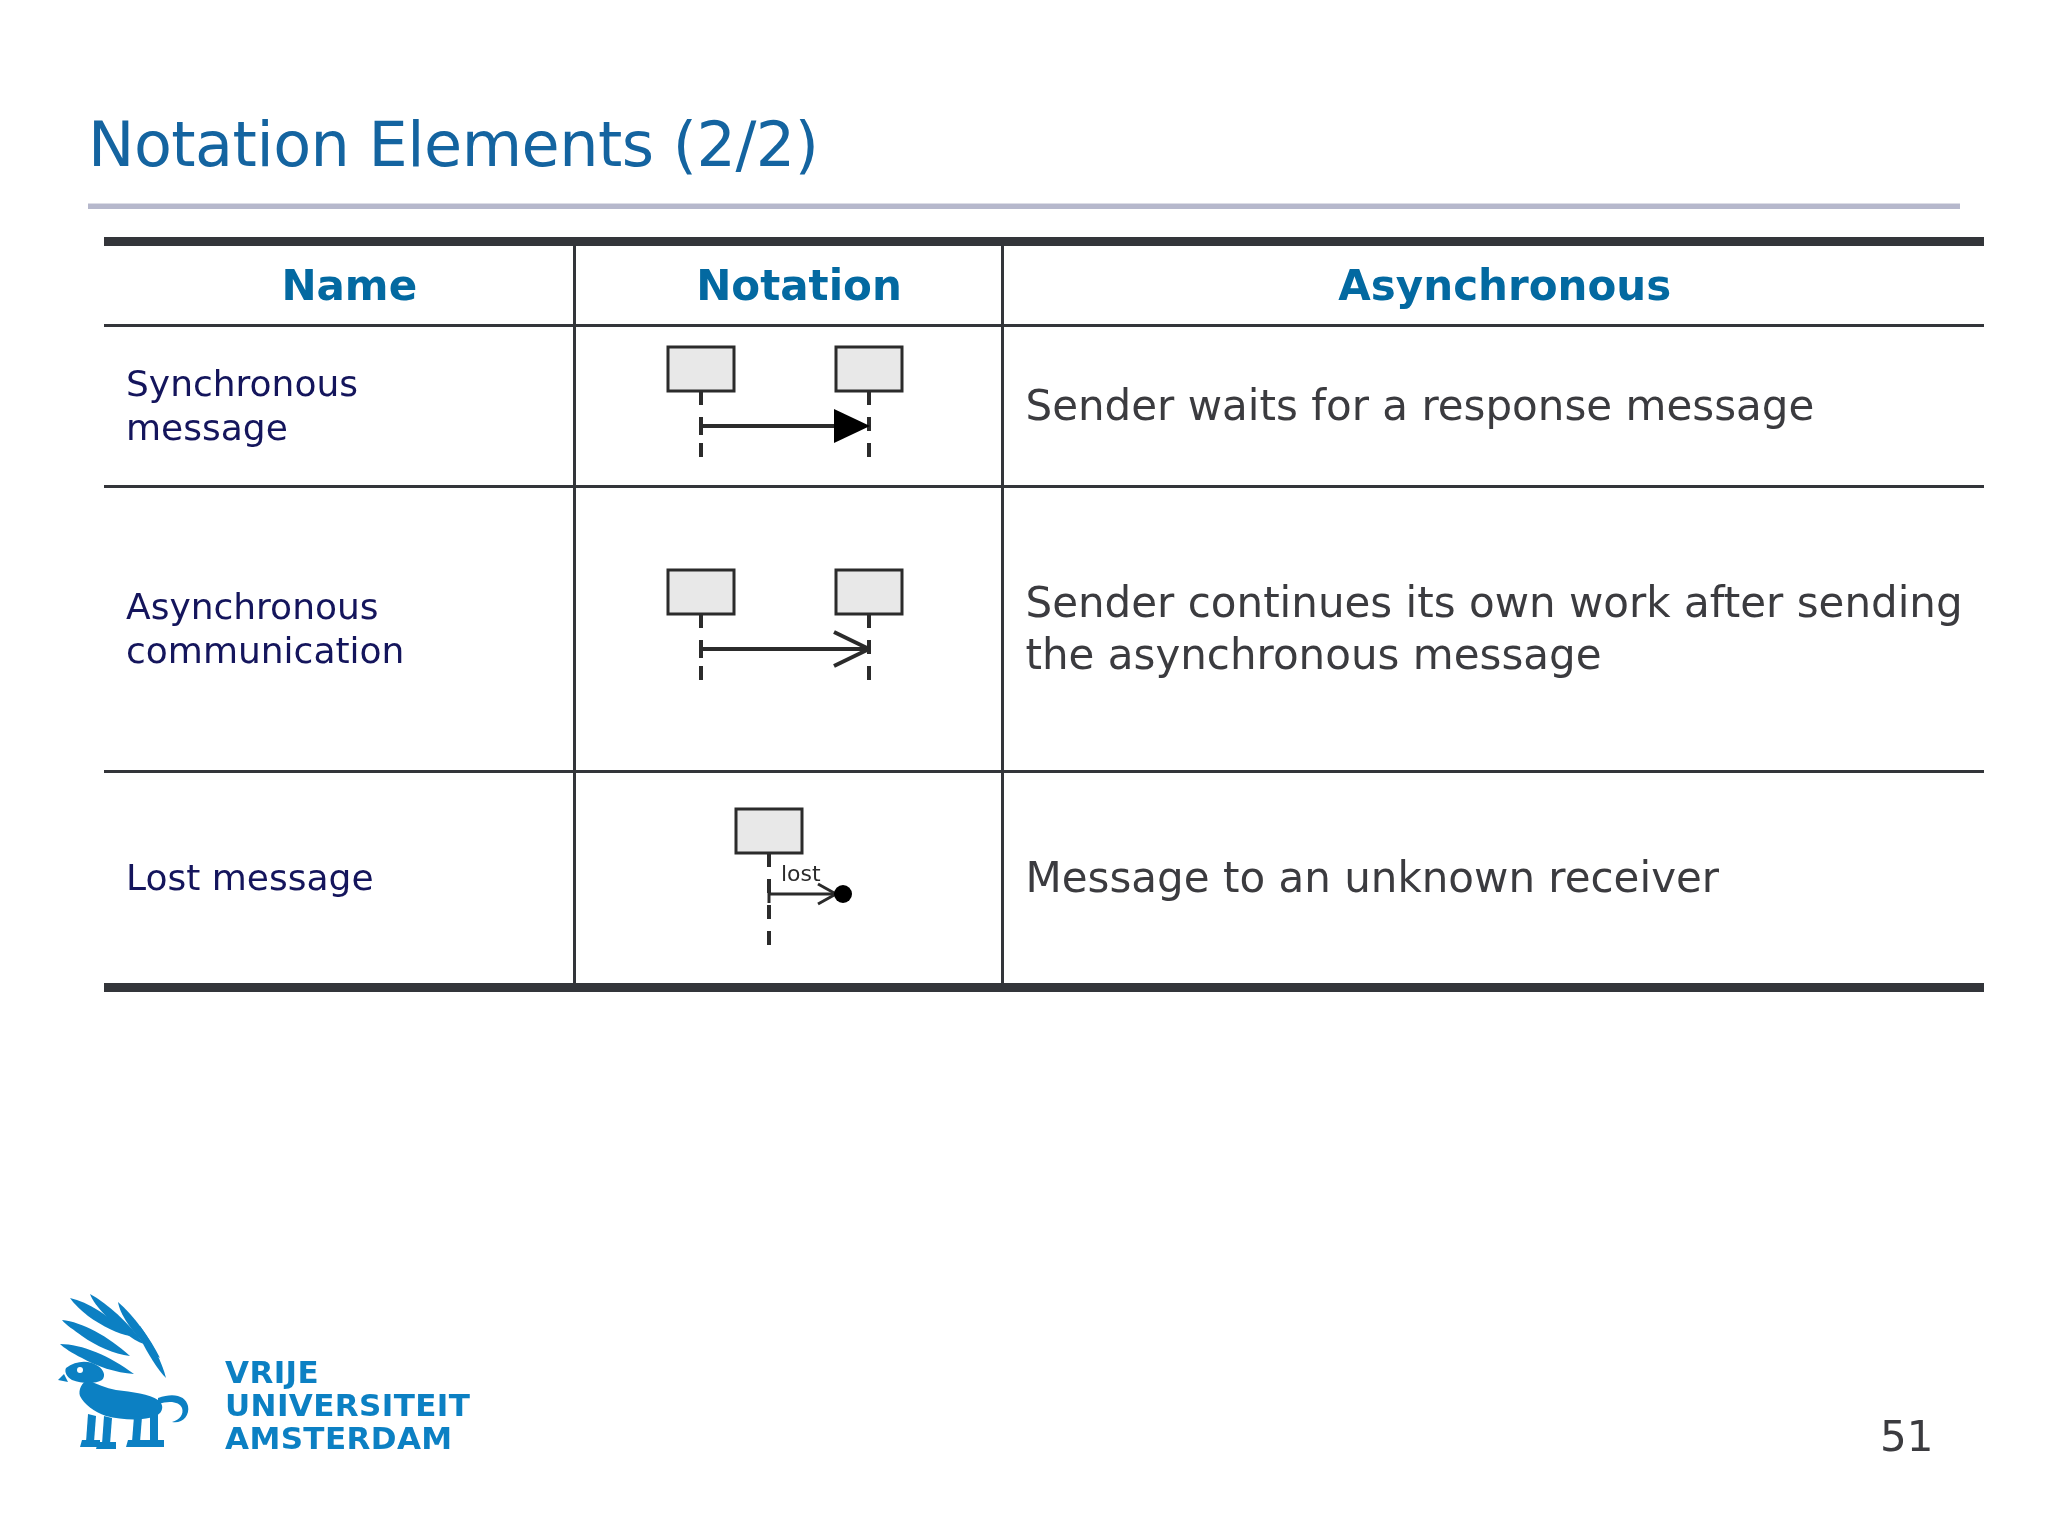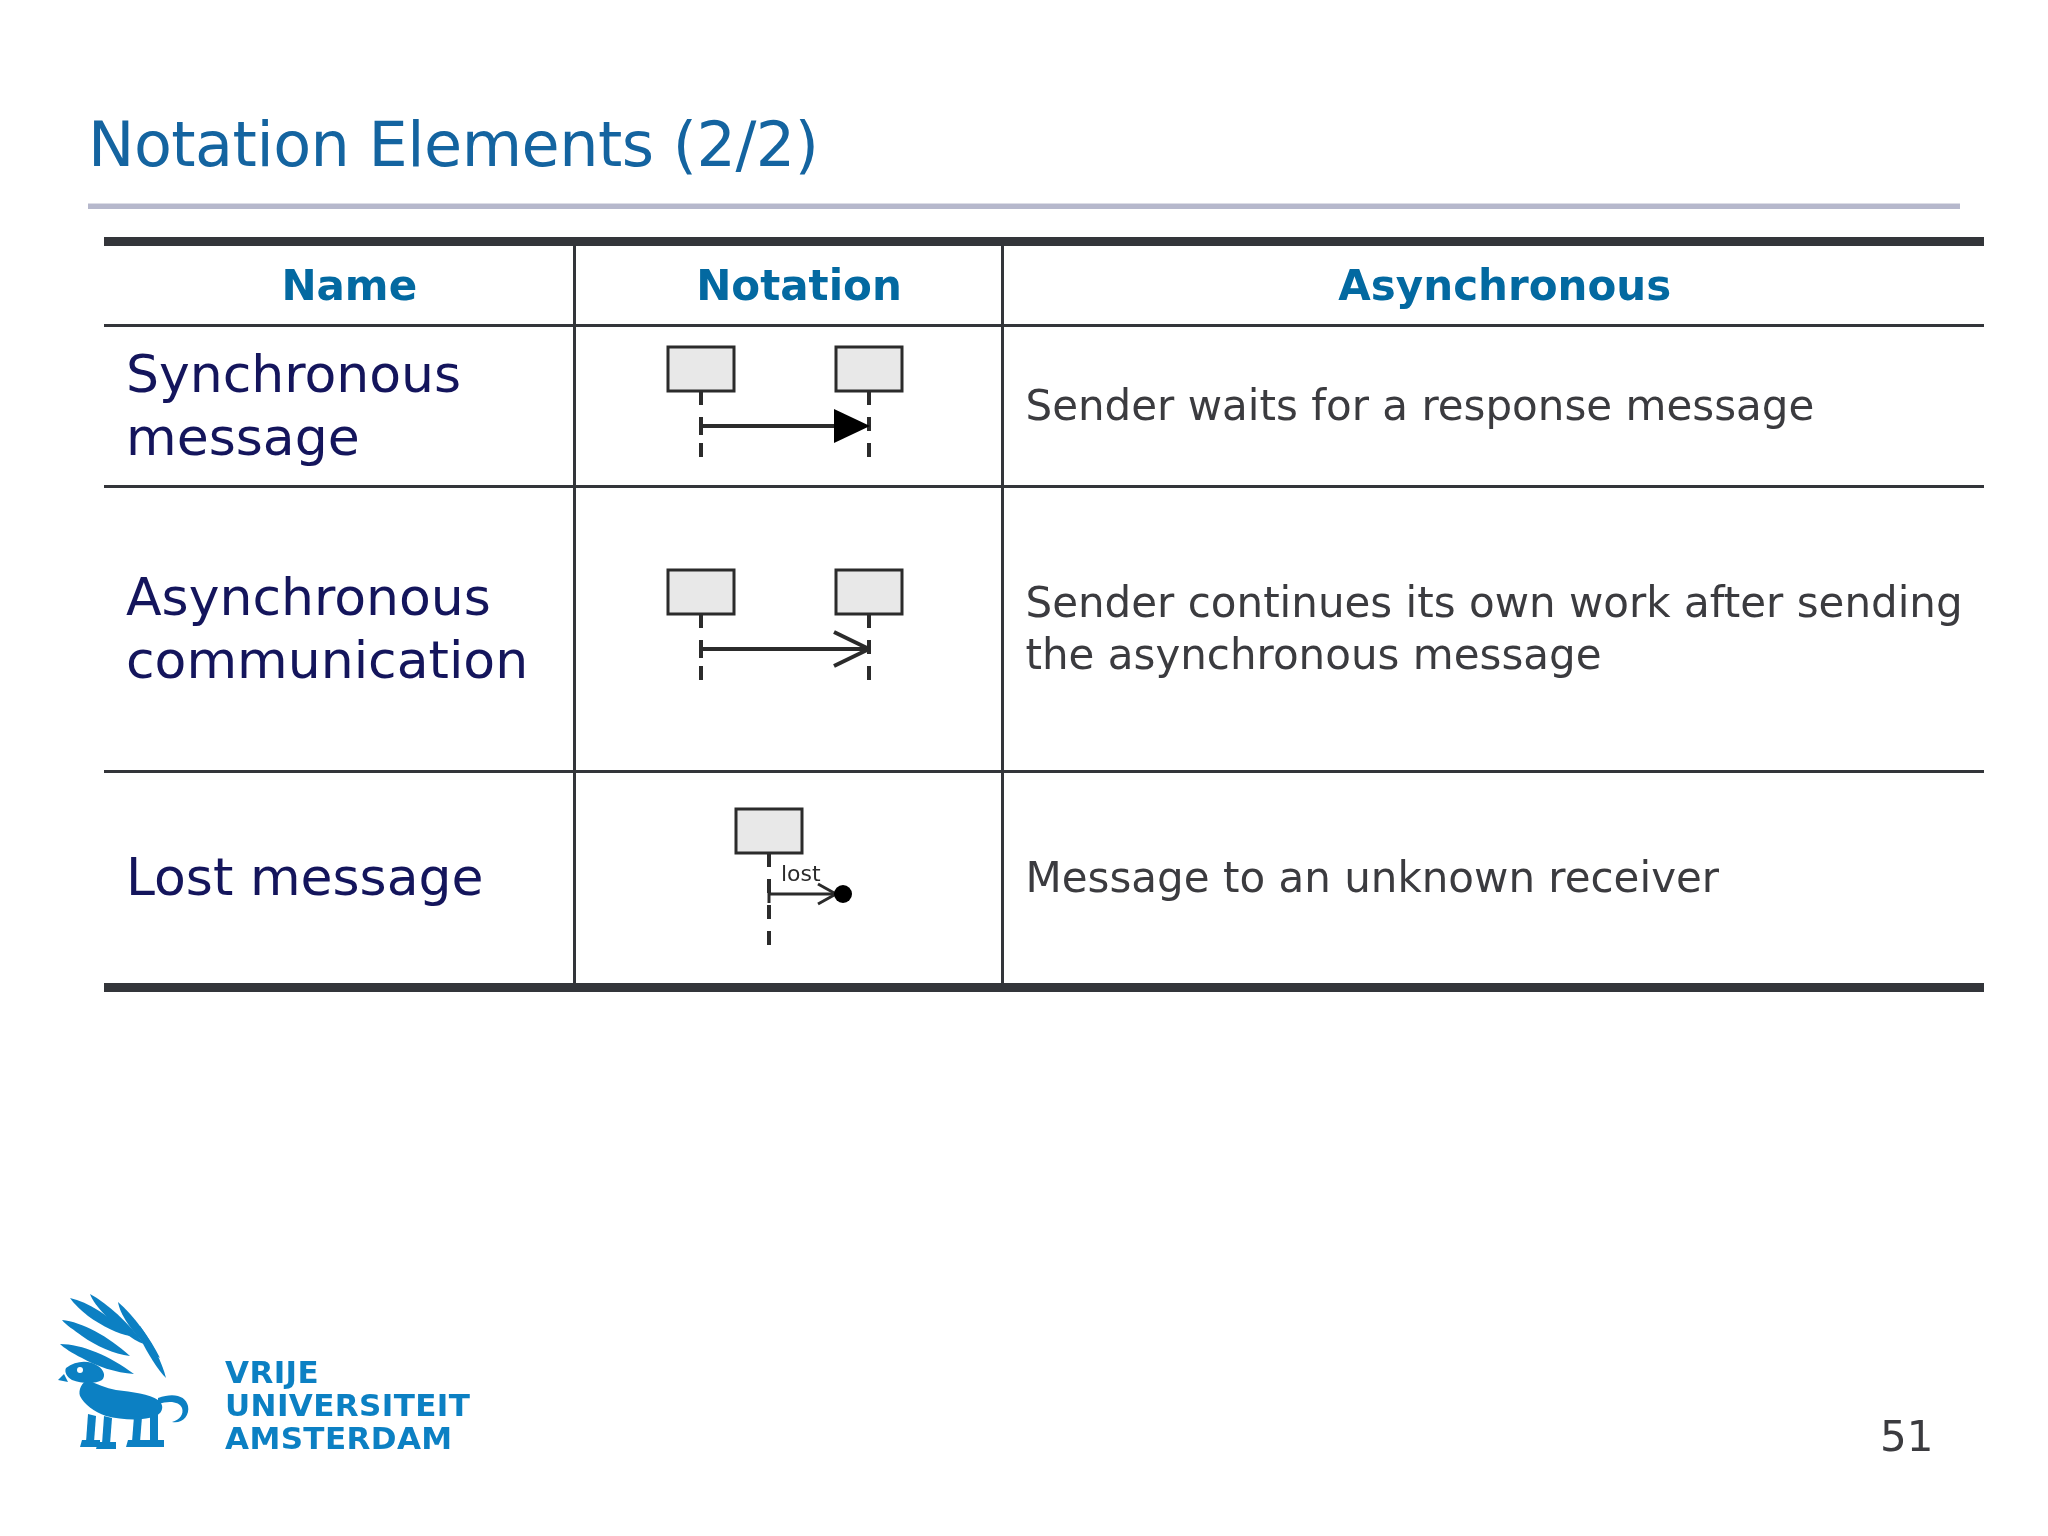--- a/index.html
+++ b/index.html
@@ -77,21 +77,21 @@
     border-bottom: 9px solid #33353a;
   }
 
   .th-label {
     font-size: 42px;
     font-weight: bold;
     color: #0369a1;
     padding-left: 22px;
   }
   .cell-name {
-    font-size: 52px;
+    font-size: 36px;
     color: #14155c;
     line-height: 1.22;
     padding: 14px 18px 14px 22px;
   }
   .cell-desc {
     font-size: 42px;
     color: #3b3b3f;
     line-height: 1.25;
     padding: 14px 18px 14px 22px;
   }

